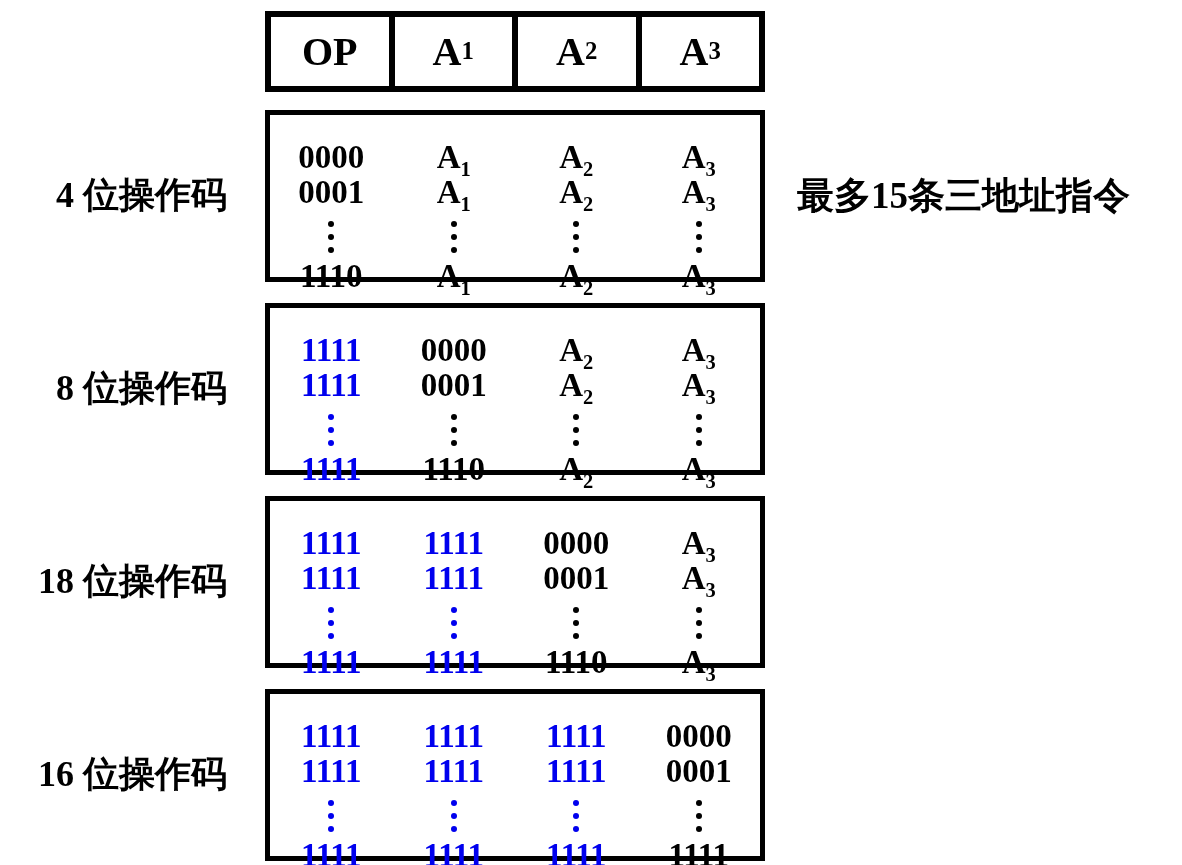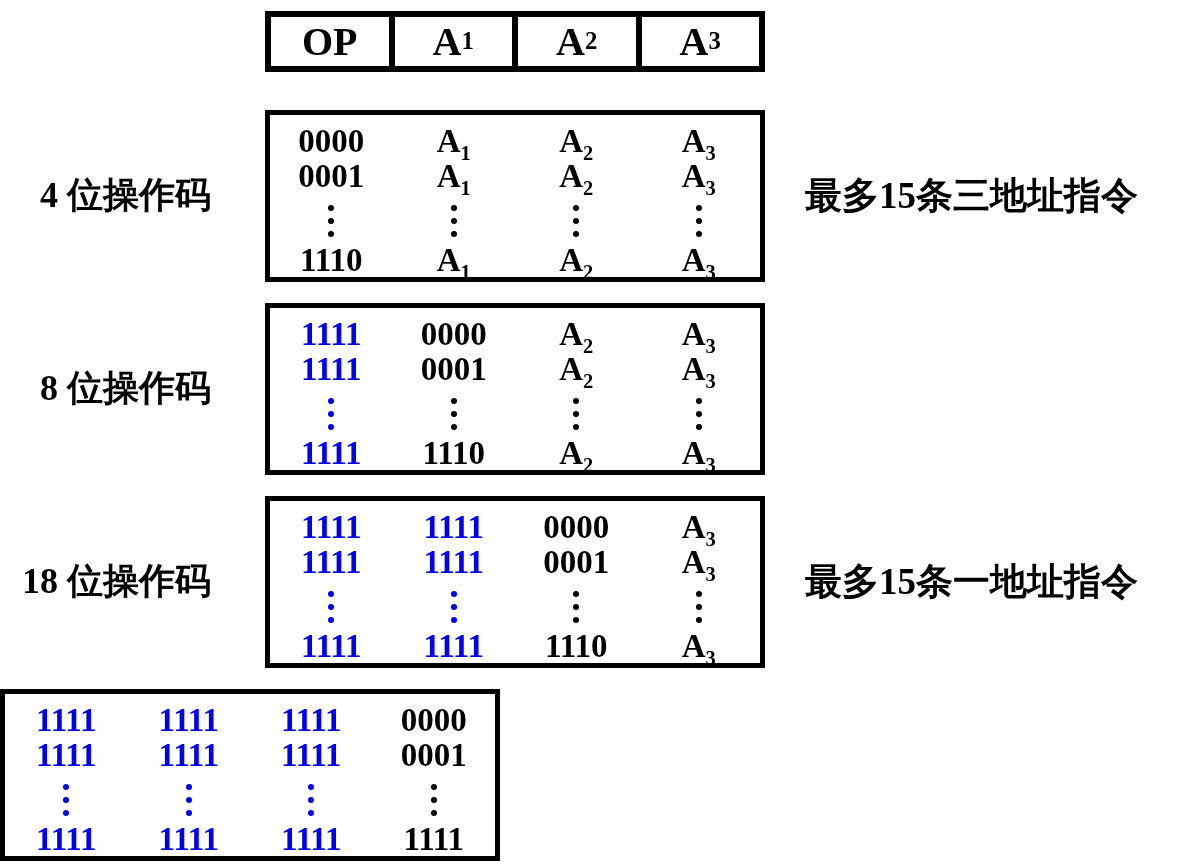--- a/index.html
+++ b/index.html
@@ -5,41 +5,41 @@
   html,body{margin:0;padding:0;background:#ffffff;}
   body{
     width:1182px;height:865px;overflow:hidden;
     font-family:"Liberation Serif","DejaVu Serif",serif;
     color:#000;
   }
   .figure{width:1182px;height:865px;position:relative;}
 
   .frow{display:flex;align-items:stretch;}
   .col-left{flex:0 0 265px;display:flex;align-items:center;justify-content:flex-end;
-            padding-right:54px;box-sizing:border-box;}
+            padding-right:38px;box-sizing:border-box;}
   .col-center{flex:0 0 500px;}
-  .col-right{flex:1 1 auto;display:flex;align-items:center;padding-left:40px;box-sizing:border-box;}
+  .col-right{flex:1 1 auto;display:flex;align-items:center;padding-left:32px;box-sizing:border-box;}
 
   .side-label{font-weight:bold;font-size:36px;white-space:nowrap;line-height:1.1;}
   .ann-label{font-weight:bold;font-size:37px;white-space:nowrap;line-height:1.1;}
 
   
   .header-row{margin-top:11px;height:77px;}
-  .header-table{display:grid;grid-template-columns:repeat(4,1fr);height:61px;
+  .header-table{display:grid;grid-template-columns:repeat(4,1fr);height:81px;
                 border:3px solid #000;box-sizing:border-box;background:#fff;}
   .hcell{border:3px solid #000;display:flex;align-items:center;justify-content:center;
          font-weight:bold;font-size:40px;line-height:1;}
   .hcell sub{font-size:0.62em;font-weight:bold;}
 
   
   .box-row{margin-top:21px;height:172px;}
   .box-row.first{margin-top:22px;}
   .obox{height:172px;box-sizing:border-box;border:5px solid #000;background:#fff;
         display:grid;grid-template-columns:repeat(4,1fr);
-        grid-template-rows:35px 35px 49px 36px;padding-top:9px;}
+        grid-template-rows:35px 35px 49px 36px;padding-top:25px;}
   .cell{display:block;text-align:center;font-weight:bold;font-size:33px;line-height:35px;color:#000;}
   .cell sub{font-size:0.62em;font-weight:bold;}
   .cell[data-color="blue"]{color:#0000EE;}
 
   .vdots{display:flex;flex-direction:column;align-items:center;justify-content:center;
          gap:7px;padding-top:4px;}
   .vdots i{display:block;width:6px;height:6px;border-radius:50%;background:#000;}
   .vdots[data-color="blue"] i{background:#0000EE;}
 </style>
 </head>
@@ -192,26 +192,26 @@
             <i></i>
             <i></i>
             <i></i>
           </span>
         <span class="cell" data-color="blue"><span>1111</span><sub></sub></span>
         <span class="cell" data-color="blue"><span>1111</span><sub></sub></span>
         <span class="cell" data-color="black"><span>1110</span><sub></sub></span>
         <span class="cell" data-color="black"><span>A</span><sub>3</sub></span>
       </div>
     </div>
-    <div class="col-right">
-        <span class="ann-label">最多15条一地址指令</span>
-      </div>
   </div>
 
   <div class="frow box-row">
+    <div class="col-left">
+        <span class="side-label">16 位操作码</span>
+      </div>
     <div class="col-center">
       <div class="obox">
         <span class="cell" data-color="blue"><span>1111</span><sub></sub></span>
         <span class="cell" data-color="blue"><span>1111</span><sub></sub></span>
         <span class="cell" data-color="blue"><span>1111</span><sub></sub></span>
         <span class="cell" data-color="black"><span>0000</span><sub></sub></span>
         <span class="cell" data-color="blue"><span>1111</span><sub></sub></span>
         <span class="cell" data-color="blue"><span>1111</span><sub></sub></span>
         <span class="cell" data-color="blue"><span>1111</span><sub></sub></span>
         <span class="cell" data-color="black"><span>0001</span><sub></sub></span>

